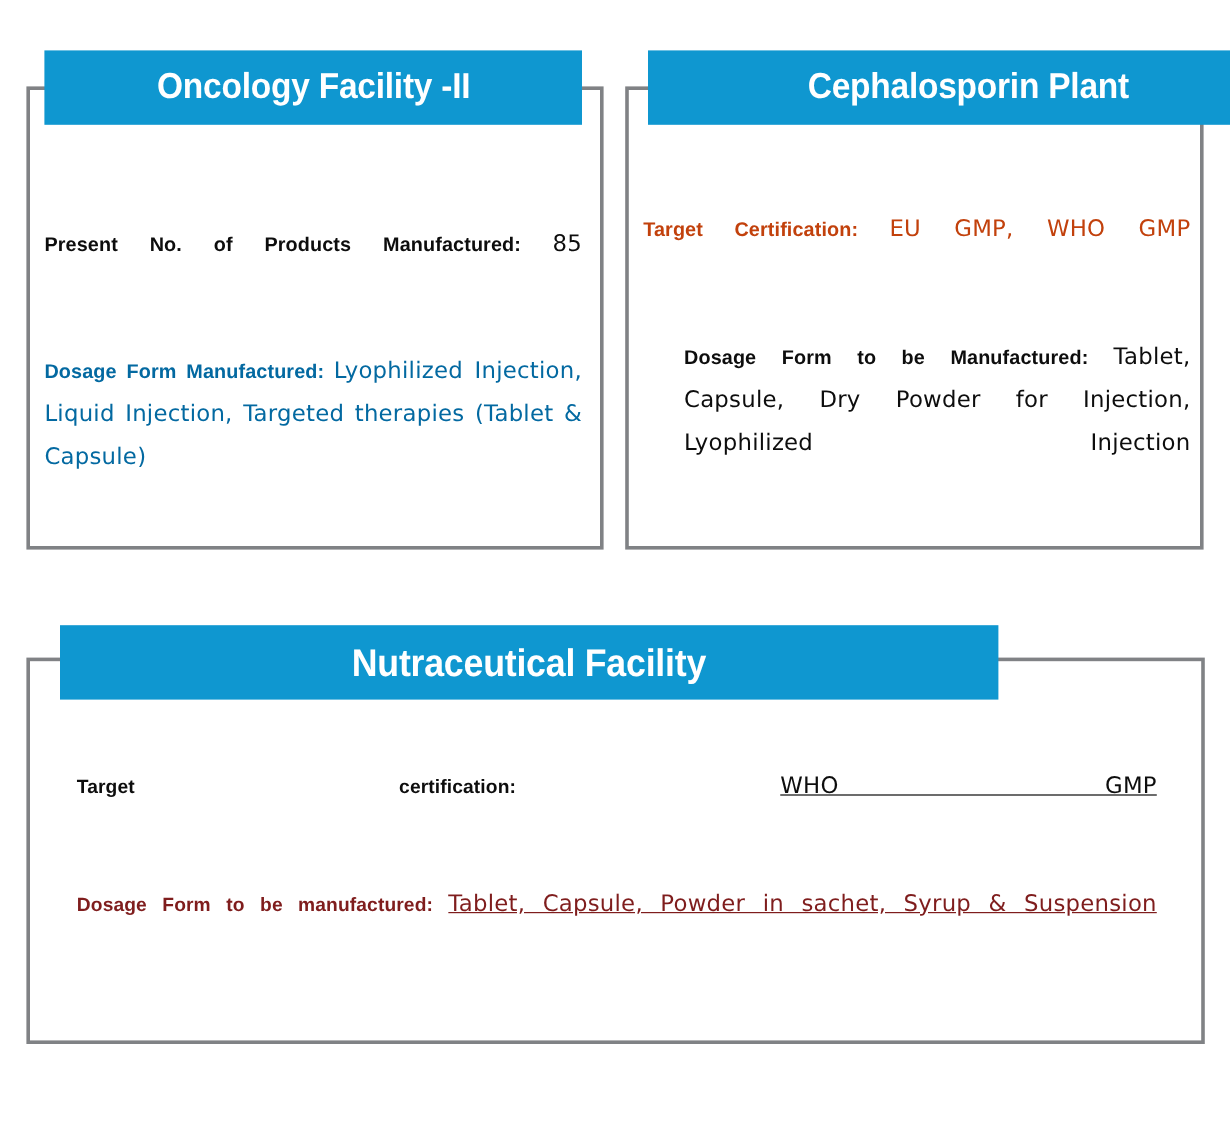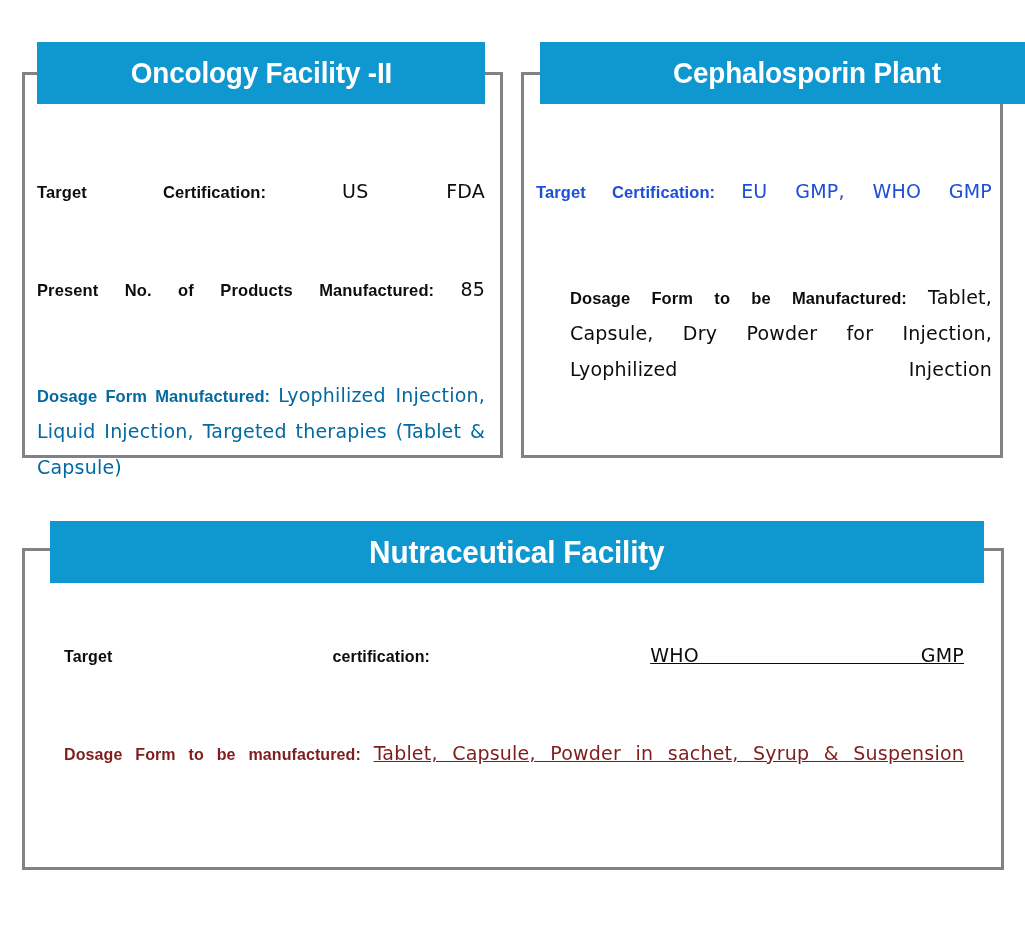--- a/index.html
+++ b/index.html
@@ -88,62 +88,58 @@
 
   
   #card-cephalosporin .card-frame { left: 521px; top: 72px; width: 482px; height: 386px; }
   #card-cephalosporin .card-header { left: 540px; top: 42px; width: 534px; height: 62px; font-size: 30px; }
   #card-cephalosporin .card-body { left: 536px; top: 158px; width: 456px; }
   #card-cephalosporin .row { line-height: 34px; }
   #card-cephalosporin .row + .row { margin-top: 36px; }
 
   
   #card-nutraceutical .card-frame { left: 22px; top: 548px; width: 982px; height: 322px; }
-  #card-nutraceutical .card-header { left: 50px; top: 521px; width: 934px; height: 62px; font-size: 32px; }
+  #card-nutraceutical .card-header { left: 50px; top: 521px; width: 782px; height: 62px; font-size: 32px; }
   #card-nutraceutical .card-body { left: 64px; top: 622px; width: 900px; }
   #card-nutraceutical .row { line-height: 34px; }
   #card-nutraceutical .row + .row { margin-top: 28px; }
   #card-nutraceutical .row .lbl { font-size: 16px; }
   #card-nutraceutical .row .val { font-size: 19px; text-decoration: underline; }
 </style>
 </head>
 <body style="background: rgb(255, 255, 255);">
 
 <section class="card" id="card-oncology">
   <div class="card-frame" style="border-color: rgb(128, 130, 133);"></div>
 
   <div class="card-header" style="background: rgb(15, 151, 208); color: rgb(255, 255, 255);">
     <span class="header-text">Oncology Facility -II</span>
   </div>
 
   <div class="card-body">
-    <p class="row" style="color: rgb(13, 13, 13);">
-      <span class="lbl">Target Certification:</span>
-      <span class="val">US FDA</span>
-    </p>
     <p class="row" style="color: rgb(13, 13, 13); margin-top: 28px;">
       <span class="lbl">Present No. of Products Manufactured:</span>
       <span class="val">85</span>
     </p>
     <p class="row" style="color: #0369a1;">
       <span class="lbl">Dosage Form Manufactured:</span>
       <span class="val">Lyophilized Injection, Liquid Injection, Targeted therapies (Tablet &amp; Capsule)</span>
     </p>
   </div>
 </section>
 
 <section class="card" id="card-cephalosporin">
   <div class="card-frame" style="border-color: rgb(128, 130, 133);"></div>
 
   <div class="card-header" style="background: rgb(15, 151, 208); color: rgb(255, 255, 255);">
     <span class="header-text">Cephalosporin Plant</span>
   </div>
 
   <div class="card-body">
-    <p class="row" style="color: #1d4ed8;">
+    <p class="row" style="color: #c2410c;">
       <span class="lbl">Target Certification:</span>
       <span class="val">EU GMP, WHO GMP</span>
     </p>
     <p class="row" style="color: rgb(13, 13, 13); margin-left: 34px;">
       <span class="lbl">Dosage Form to be Manufactured:</span>
       <span class="val">Tablet, Capsule, Dry Powder for Injection, Lyophilized Injection</span>
     </p>
   </div>
 </section>
 

